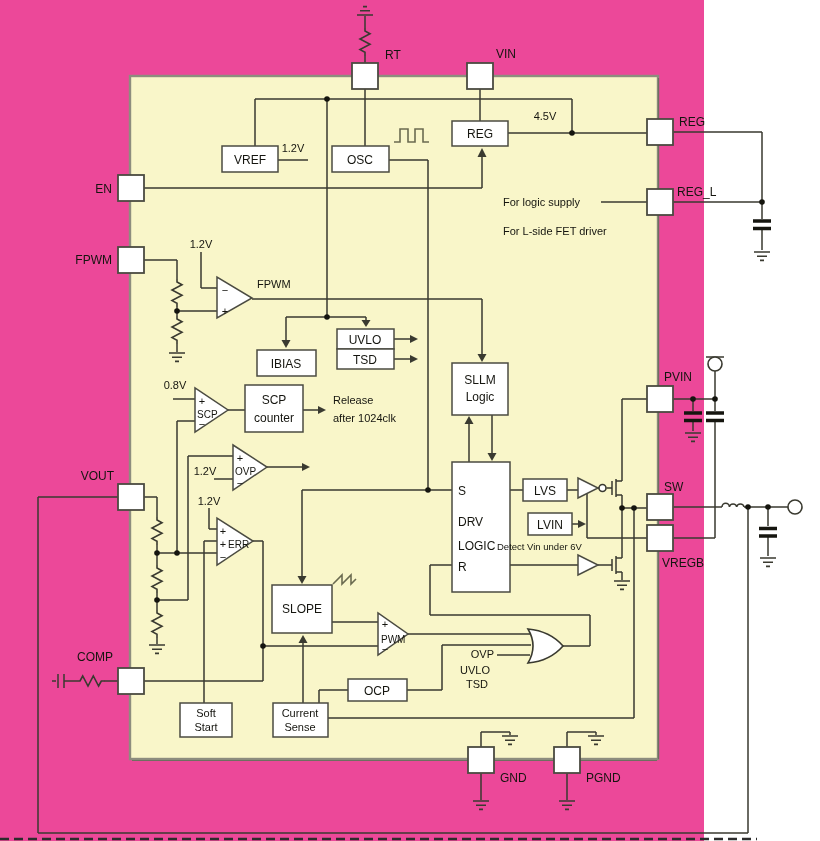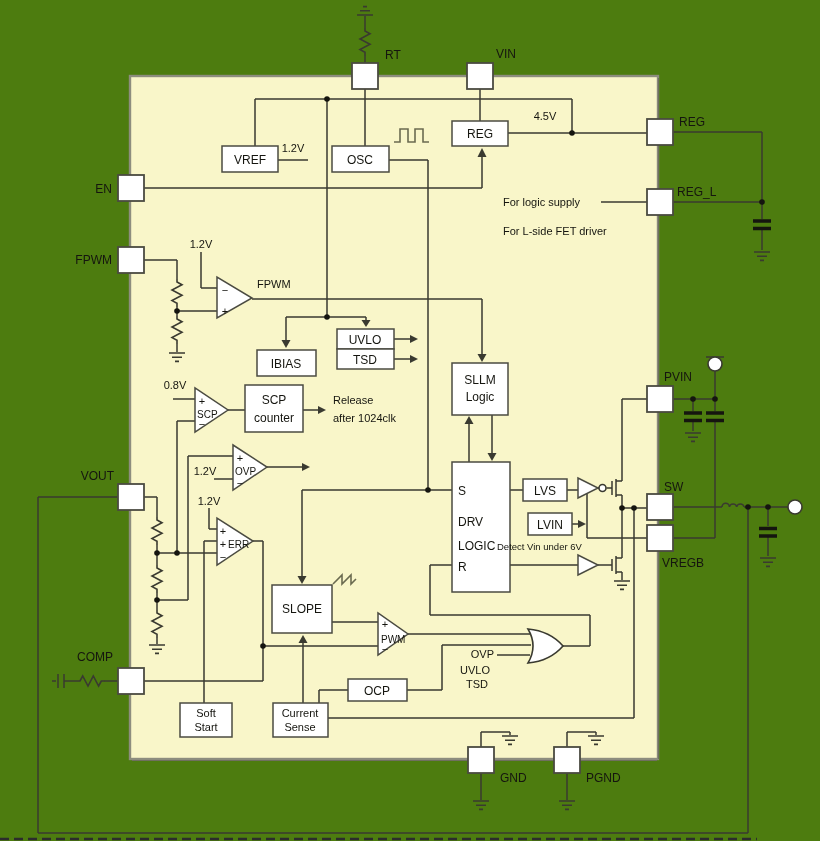--- a/index.html
+++ b/index.html
@@ -1,16 +1,16 @@
 <!DOCTYPE html>
 <html><head>
 <meta charset="utf-8">
 <style>
   html,body{margin:0;padding:0;background:#ffffff;}
-  .stage{position:relative;width:820px;height:841px;background:#4d7c0f;font-family:"Liberation Sans",sans-serif;}
+  .stage{position:relative;width:704px;height:841px;background:#ec4899;font-family:"Liberation Sans",sans-serif;}
   svg{display:block;}
   
   .w path, .w line, .w polyline{stroke:#3a3a30;stroke-width:1.5;fill:none;}
   .ic-rect{fill:#f9f6c9;stroke:#8d8d7e;stroke-width:2.4;}
   .ic-shadow{stroke:#6f6f60;stroke-width:1.2;fill:none;}
   .blk{fill:#ffffff;stroke:#4b4b41;stroke-width:1.5;}
   .pinbox{fill:#ffffff;stroke:#4b4b41;stroke-width:1.8;}
   .tri{fill:#ffffff;stroke:#4b4b41;stroke-width:1.5;}
   .orgate{fill:#ffffff;stroke:#3a3a30;stroke-width:1.6;}
   .dot{fill:#15150f;}

